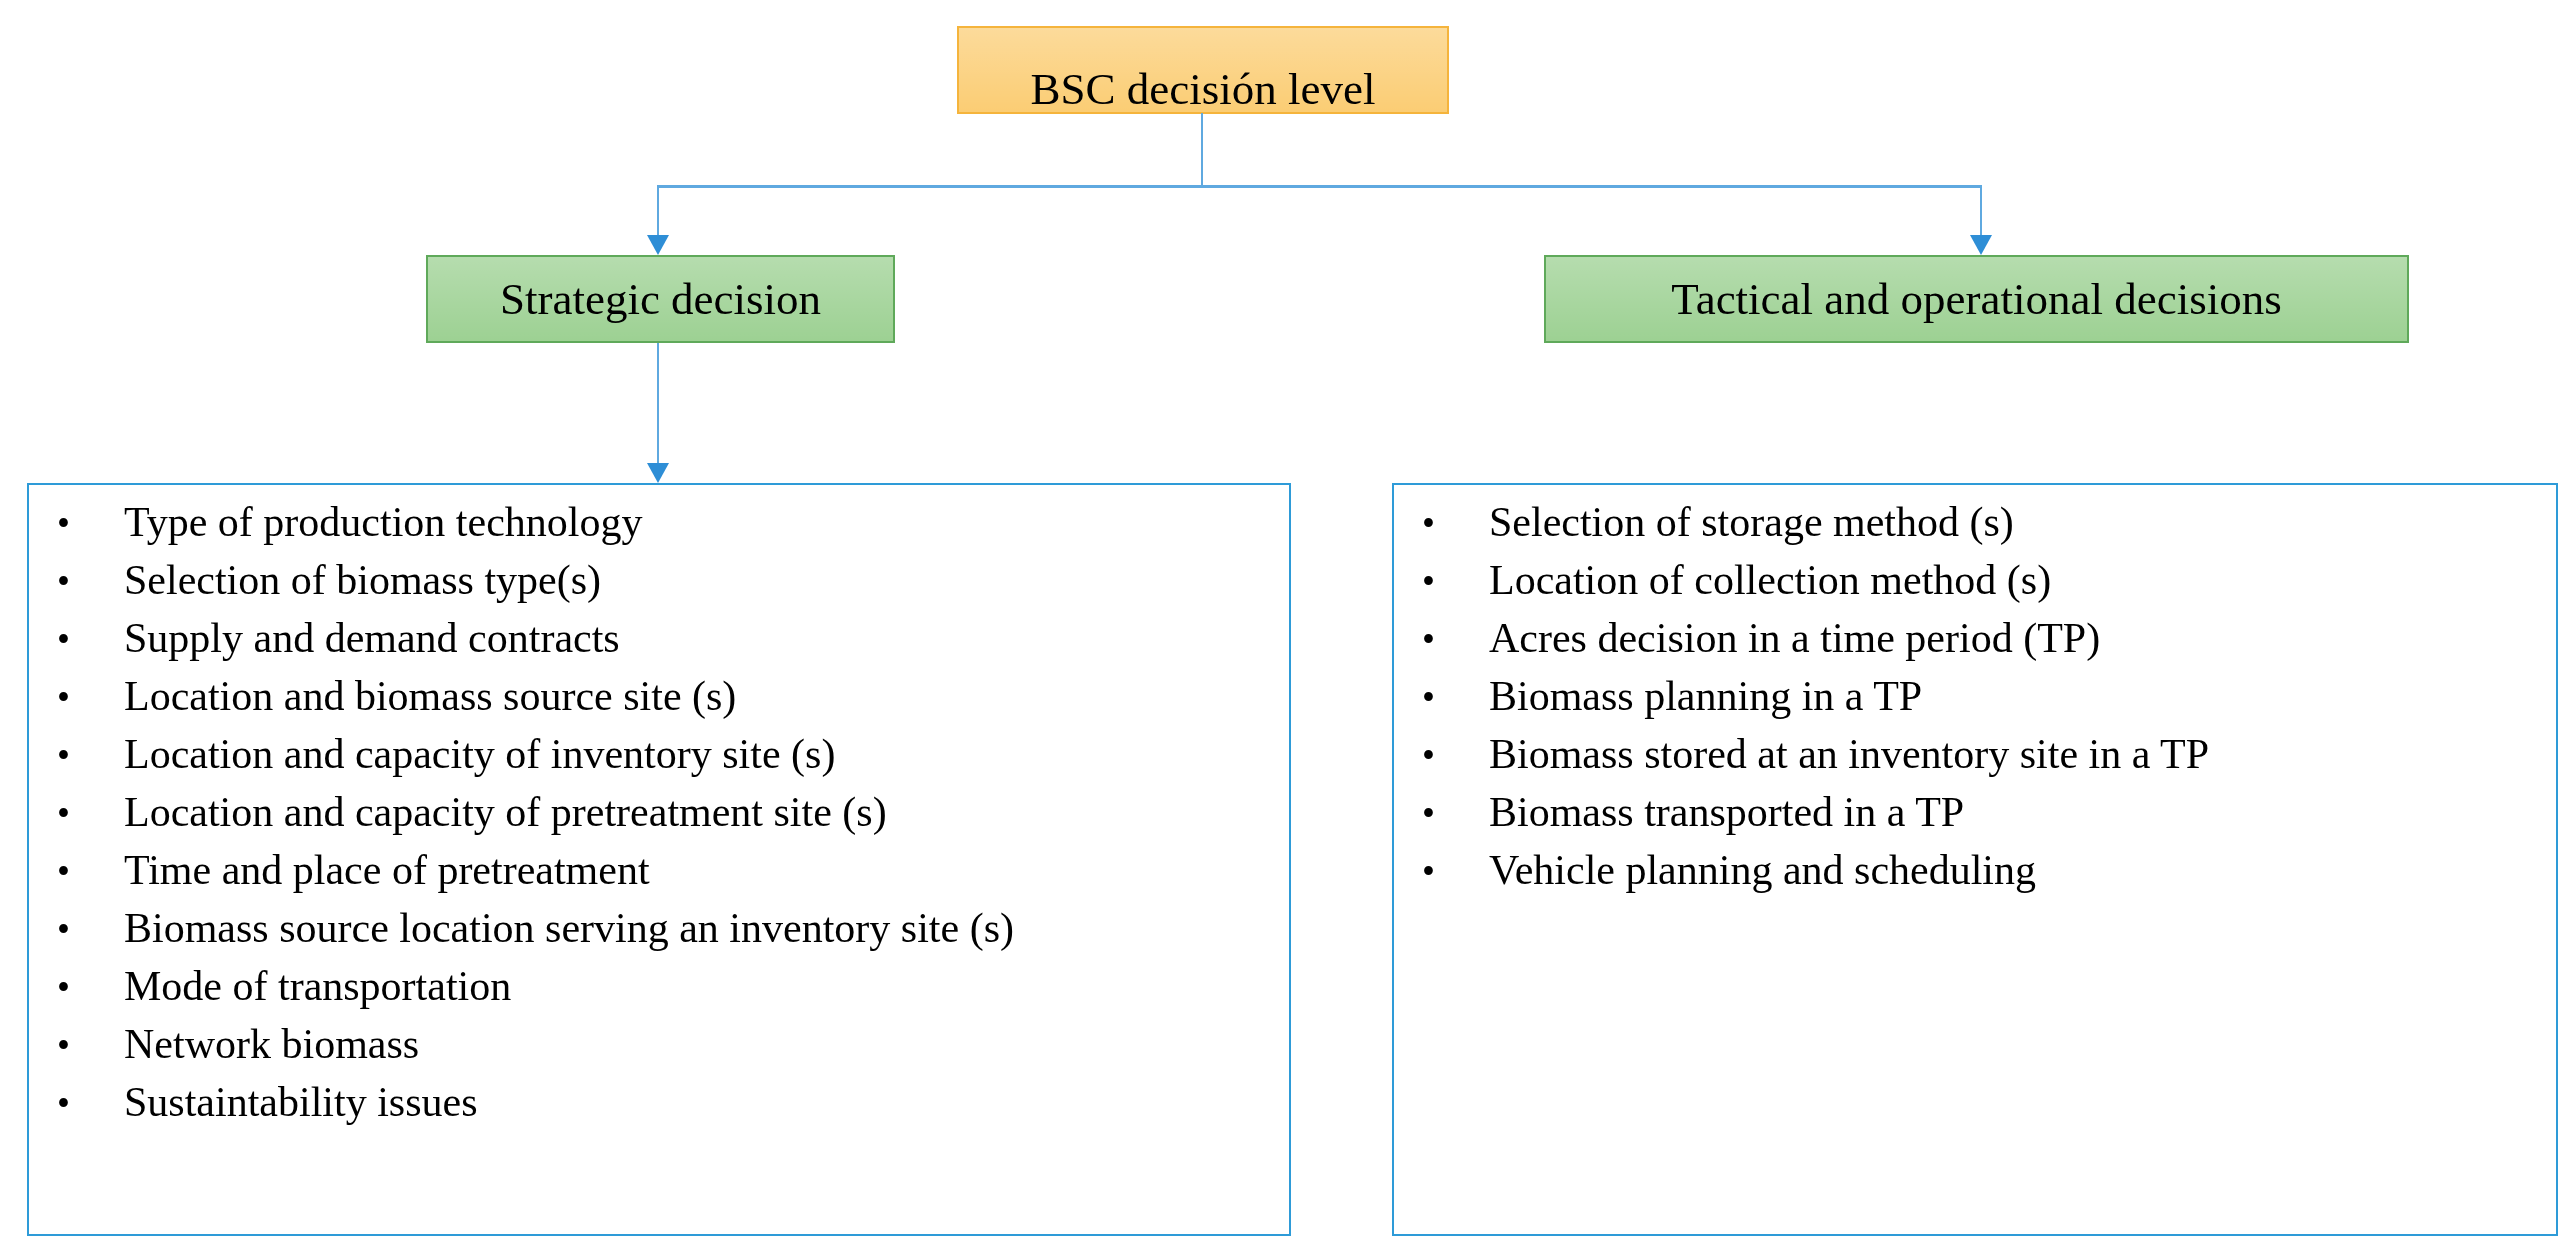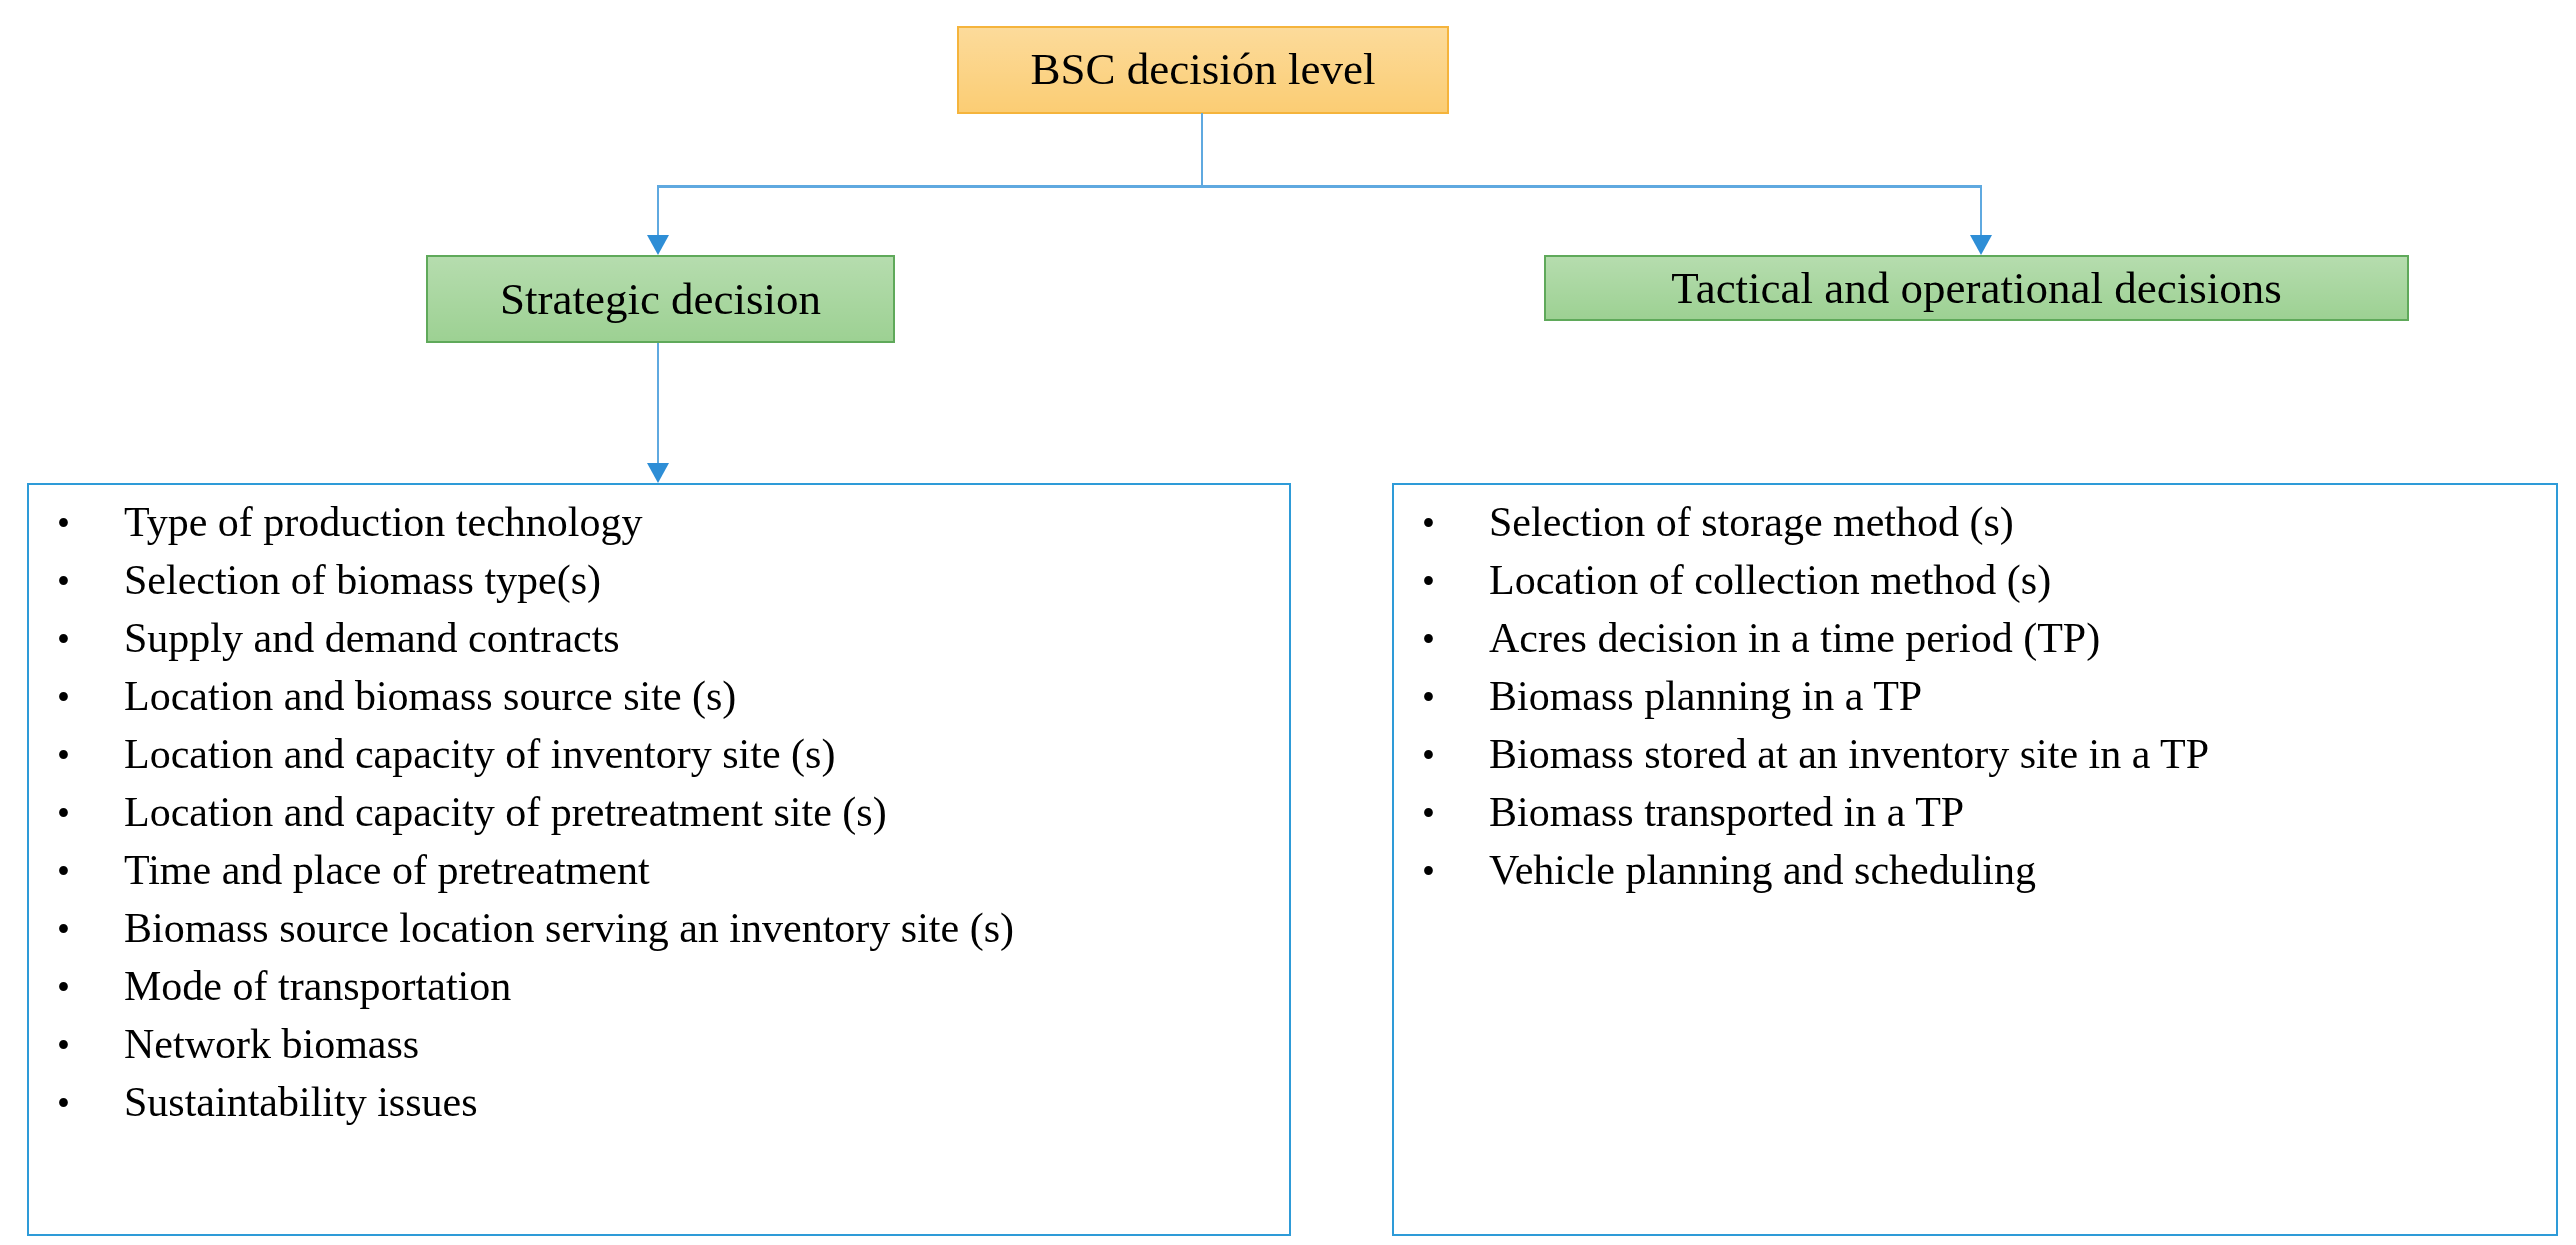--- a/index.html
+++ b/index.html
@@ -27,28 +27,29 @@
     text-align: center;
     font-size: 45px;
     line-height: 1;
     white-space: nowrap;
   }
   .node-root {
     left: 957px; top: 25.5px; width: 492px; height: 88px;
     background-color: var(--root-fill, #FBCD74);
     background-image: linear-gradient(rgba(255,255,255,0.28), rgba(255,255,255,0));
     border: 2.8px solid var(--root-border, #F5B43C);
+    align-items: flex-end;
   }
   .node-branch {
     background-color: var(--branch-fill, #9DD193);
     background-image: linear-gradient(rgba(255,255,255,0.25), rgba(255,255,255,0));
     border: 2.1px solid var(--branch-border, #5FA95A);
   }
   .node-branch-left  { left: 426px;  top: 255px; width: 469px;  height: 88px; }
-  .node-branch-right { left: 1544px; top: 255px; width: 865px; height: 66px; }
+  .node-branch-right { left: 1544px; top: 255px; width: 865px; height: 88px; }
 
   
   .conn {
     position: absolute;
     background: var(--connector-line, #5FA9E0);
   }
   .conn-stem-top    { left: 1201px; top: 113px; width: 2.1px;    height: 74px; }
   .conn-h           { left: 657px;  top: 185px; width: 1325px; height: 2.8px;   }
   .conn-drop-left   { left: 657px;  top: 188px; width: 2.1px;    height: 48px;  }
   .conn-drop-right  { left: 1980px; top: 188px; width: 2.1px;    height: 48px;  }

